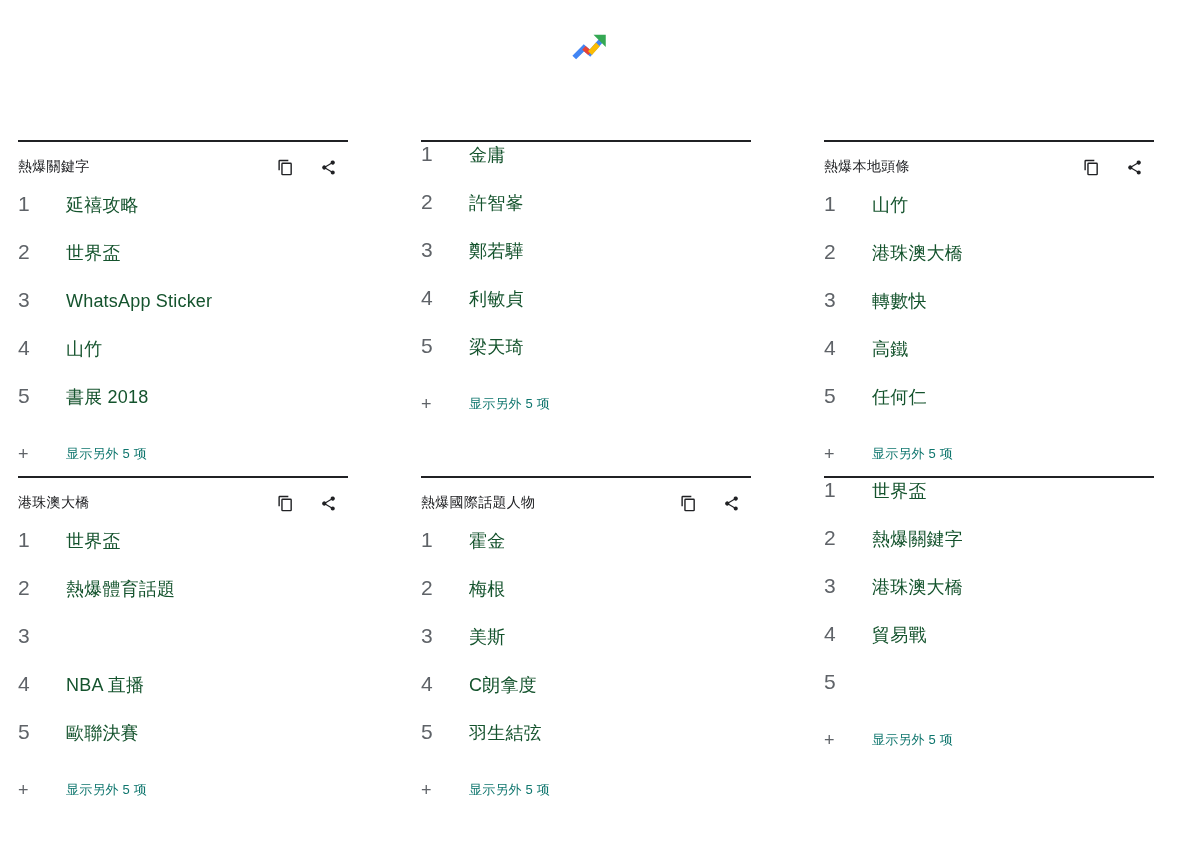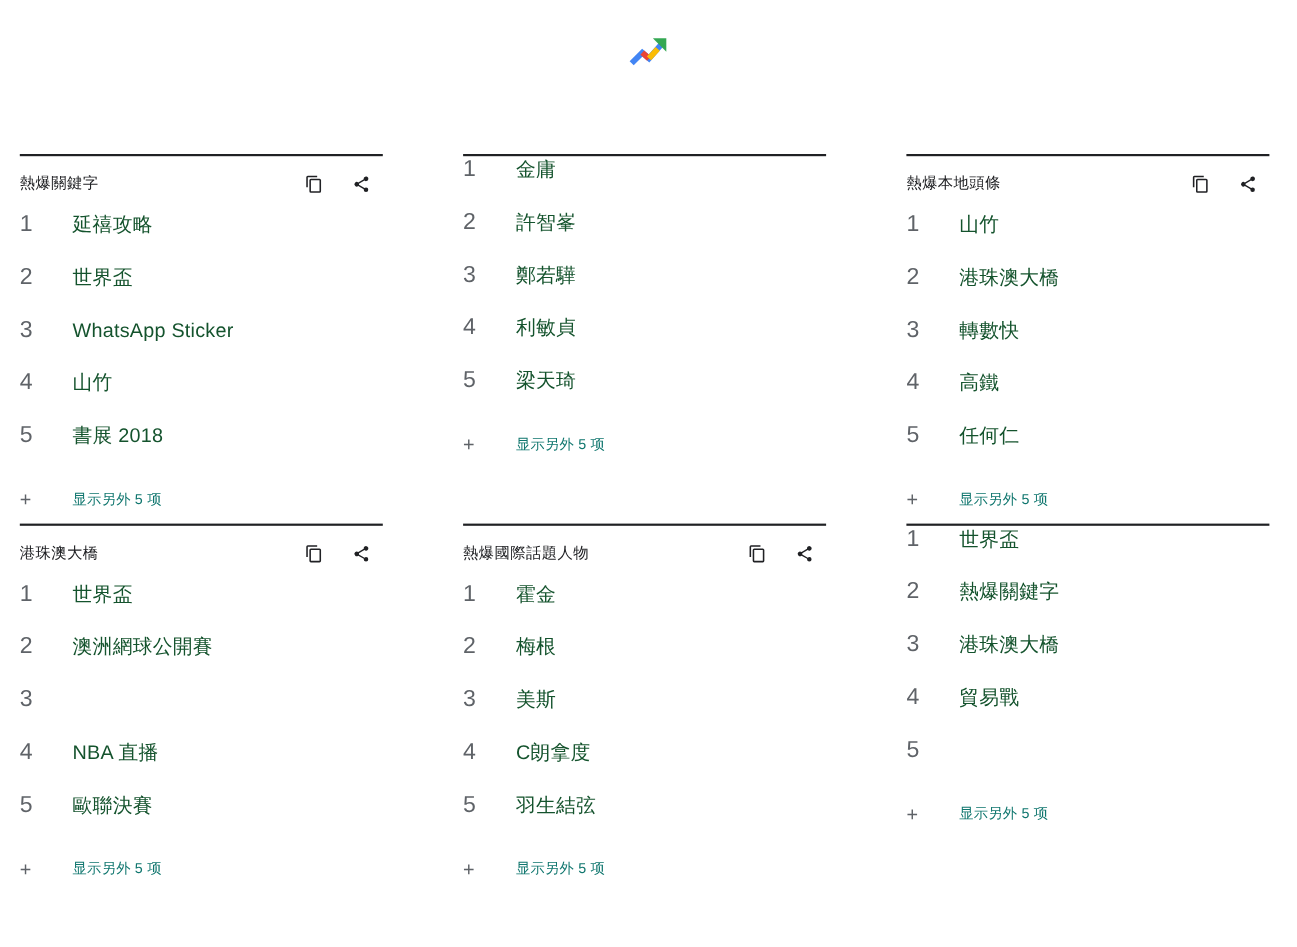--- a/index.html
+++ b/index.html
@@ -307,21 +307,21 @@
         </button>
       </span>
     </div>
     <ol class="card-list">
       <li class="card-row">
           <span class="rank">1</span>
           <span class="item-text">世界盃</span>
         </li>
       <li class="card-row">
           <span class="rank">2</span>
-          <span class="item-text">澳洲網球公開賽</span>
+          <span class="item-text">熱爆體育話題</span>
         </li>
       <li class="card-row">
           <span class="rank">3</span>
         </li>
       <li class="card-row">
           <span class="rank">4</span>
           <span class="item-text">NBA 直播</span>
         </li>
       <li class="card-row">
           <span class="rank">5</span>

